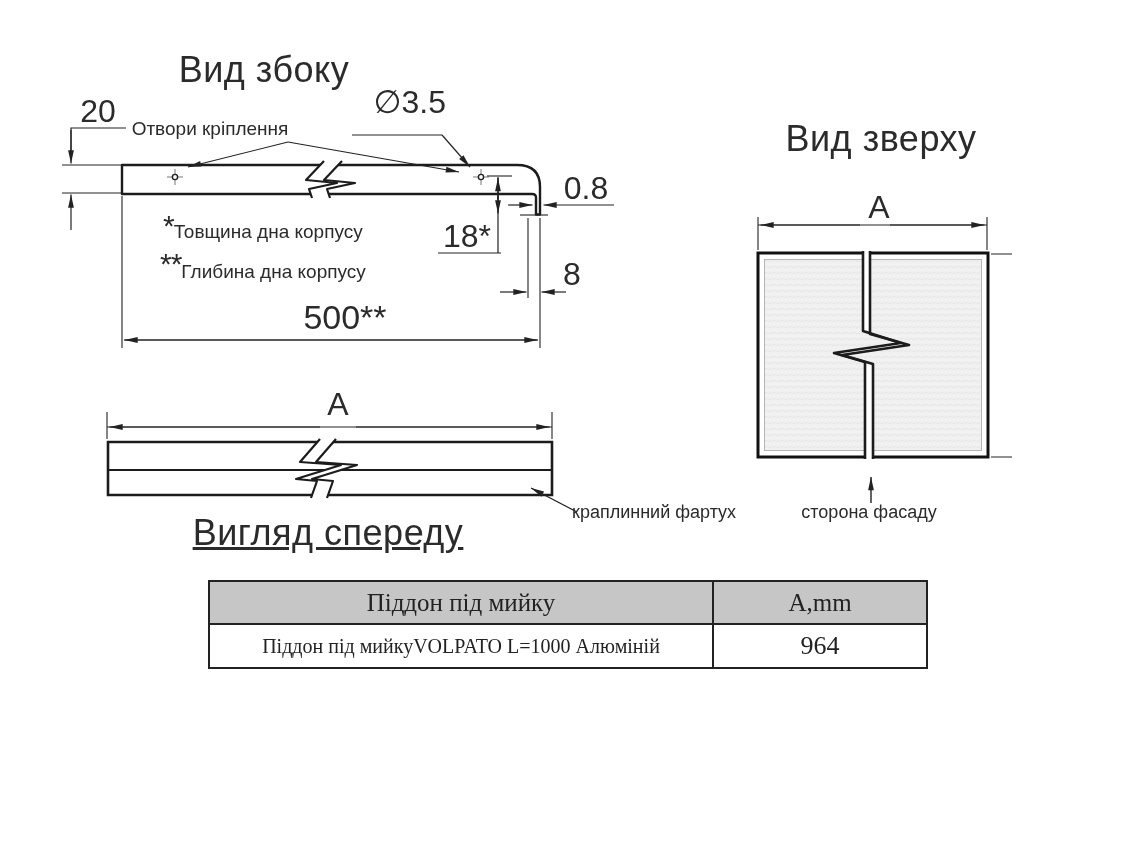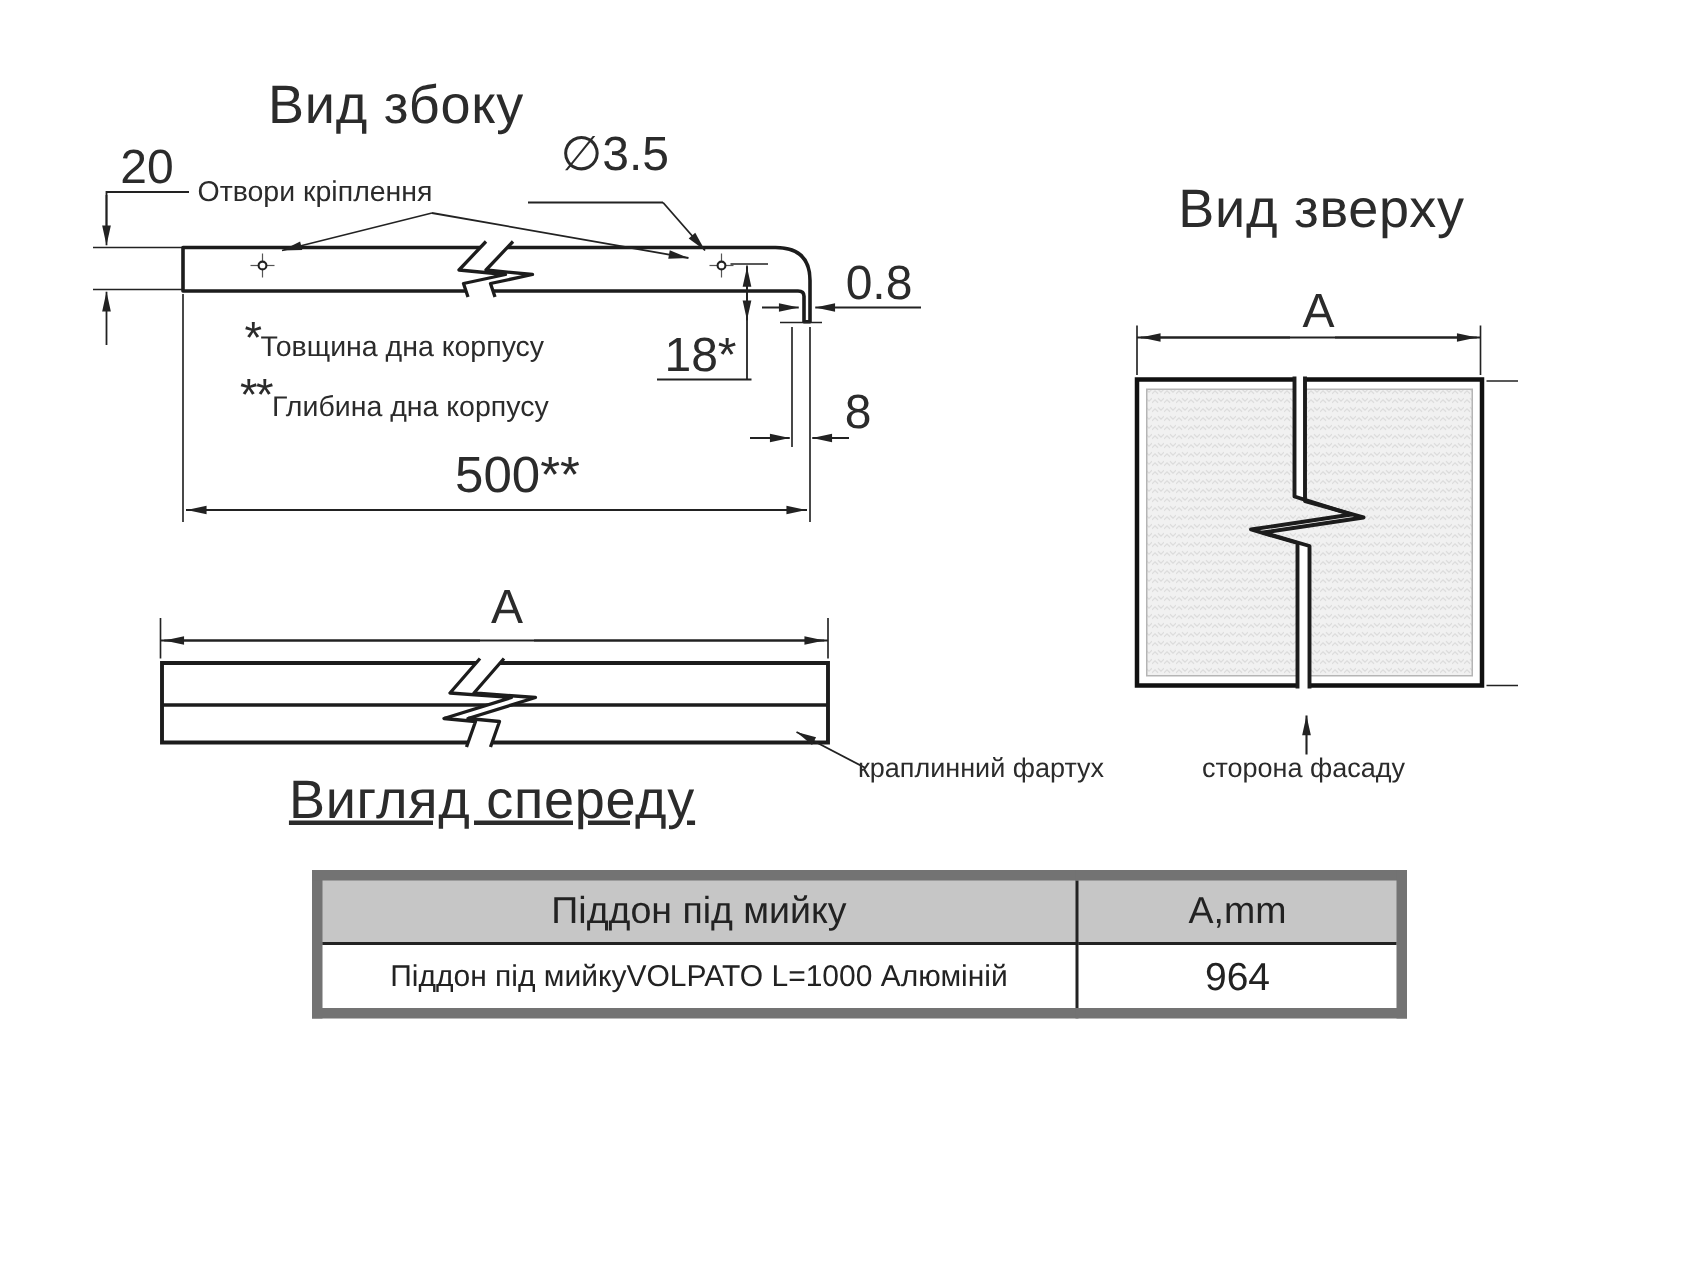--- a/index.html
+++ b/index.html
@@ -21,21 +21,21 @@
   .fn1 .fntext{margin-top:10px;}
   .fn2 .fntext{margin-top:12px;}
   .rot{transform:rotate(-90deg);transform-origin:center center;}
 
   table.spec{
     position:absolute;left:208px;top:580px;width:710px;
     border-collapse:collapse;table-layout:fixed;
     font-family:"Liberation Sans","DejaVu Sans",sans-serif;
   }
   table.spec td{border:2px solid #222;text-align:center;vertical-align:middle;color:#222;}
-  table.spec{border:7px solid #737373;}
+  table.spec{border:2px solid #737373;font-family:Liberation Serif, serif;}
   table.spec .hdr{background:#c6c6c6;height:39px;font-size:25px;}
   table.spec .name-col{width:500px;}
   table.spec .val-col{width:210px;}
   table.spec .name-cell{font-size:20px;height:40px;white-space:pre-wrap;}
   table.spec .val-cell{font-size:26px;height:40px;}
 </style>
 </head>
 <body>
 
 <div id="canvas">

